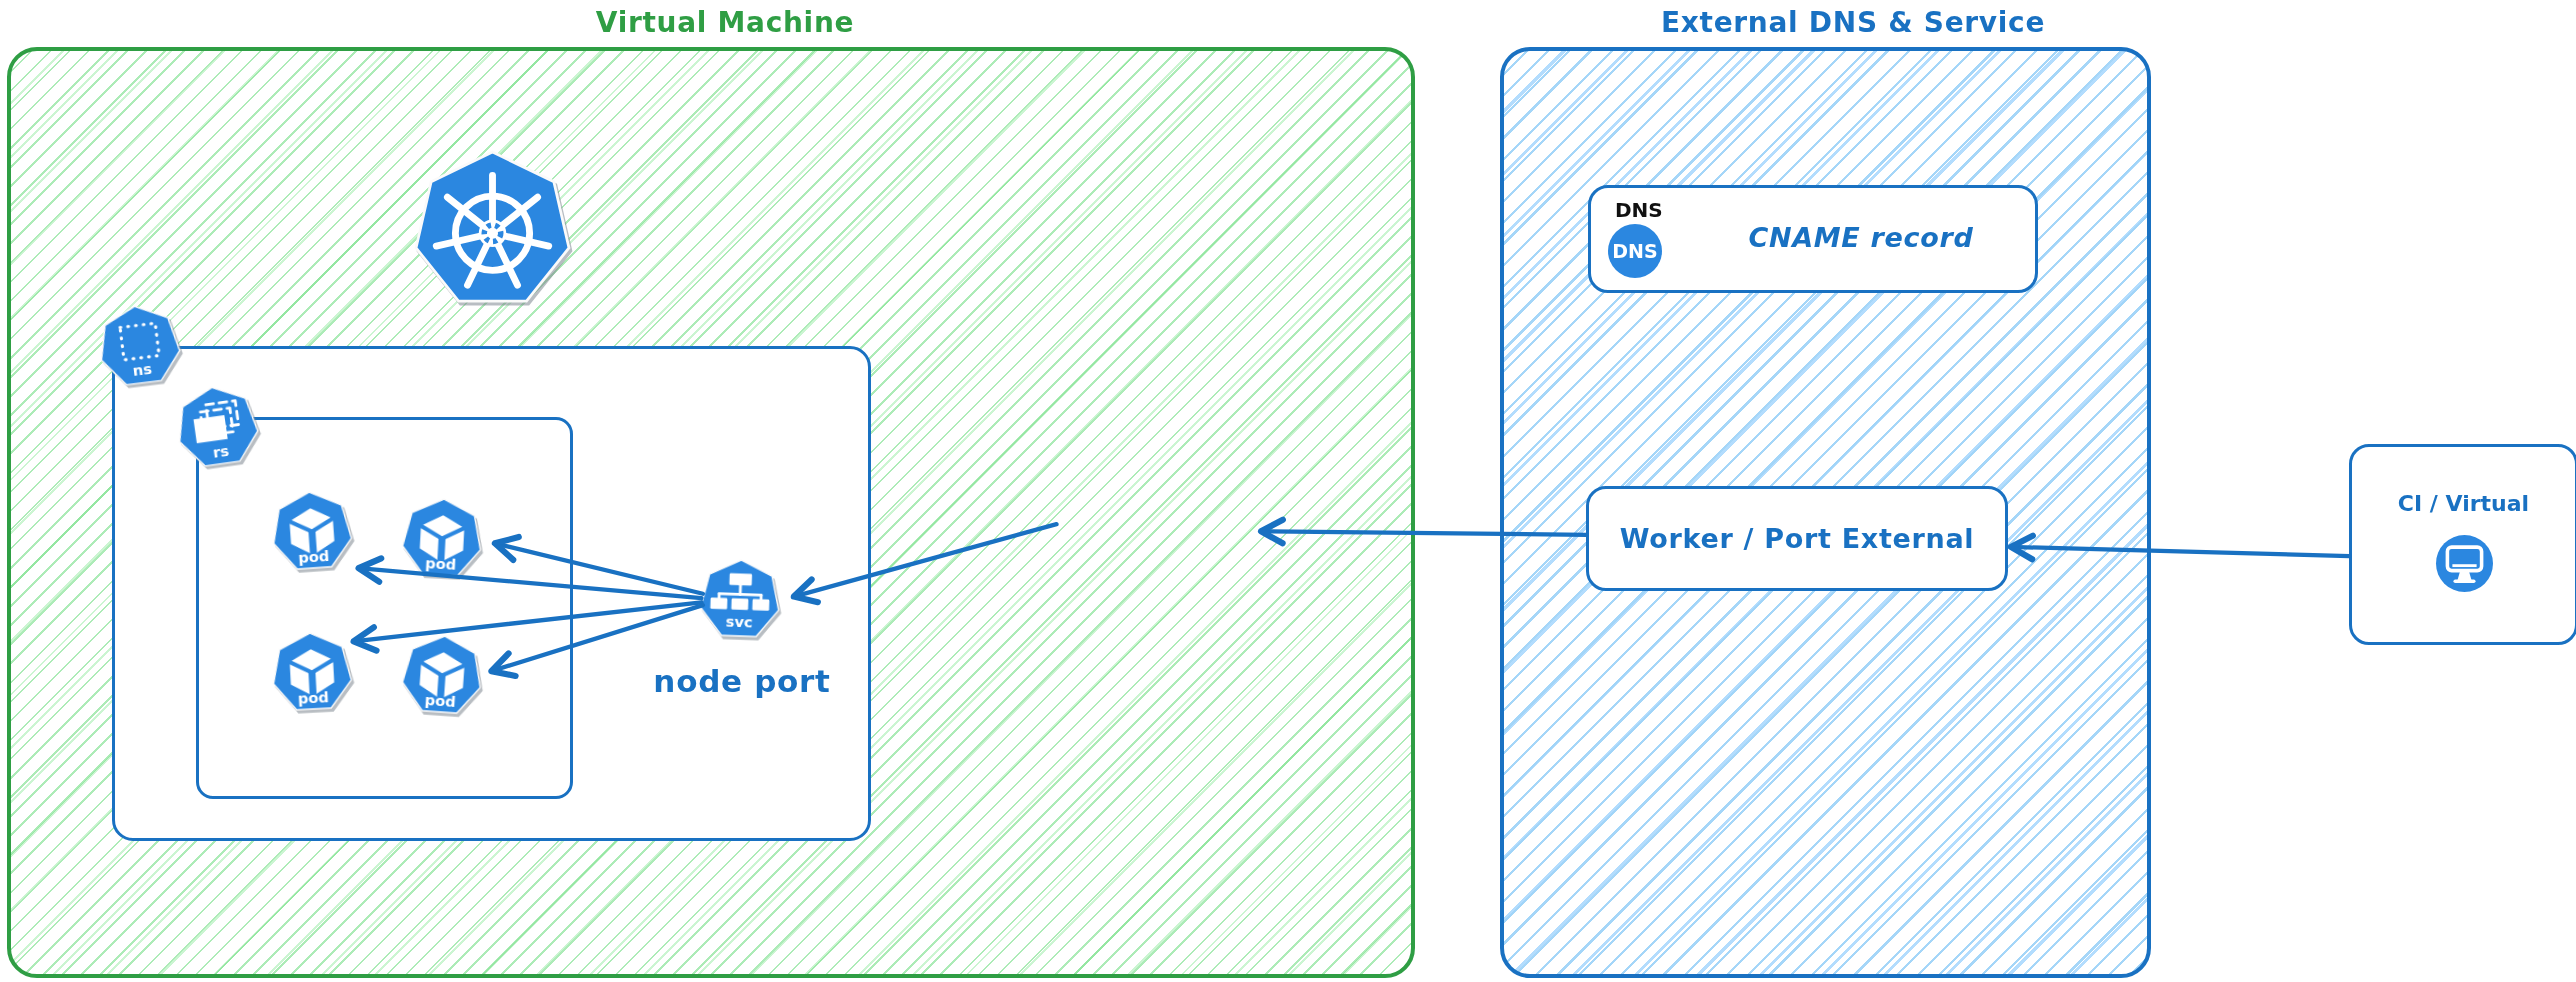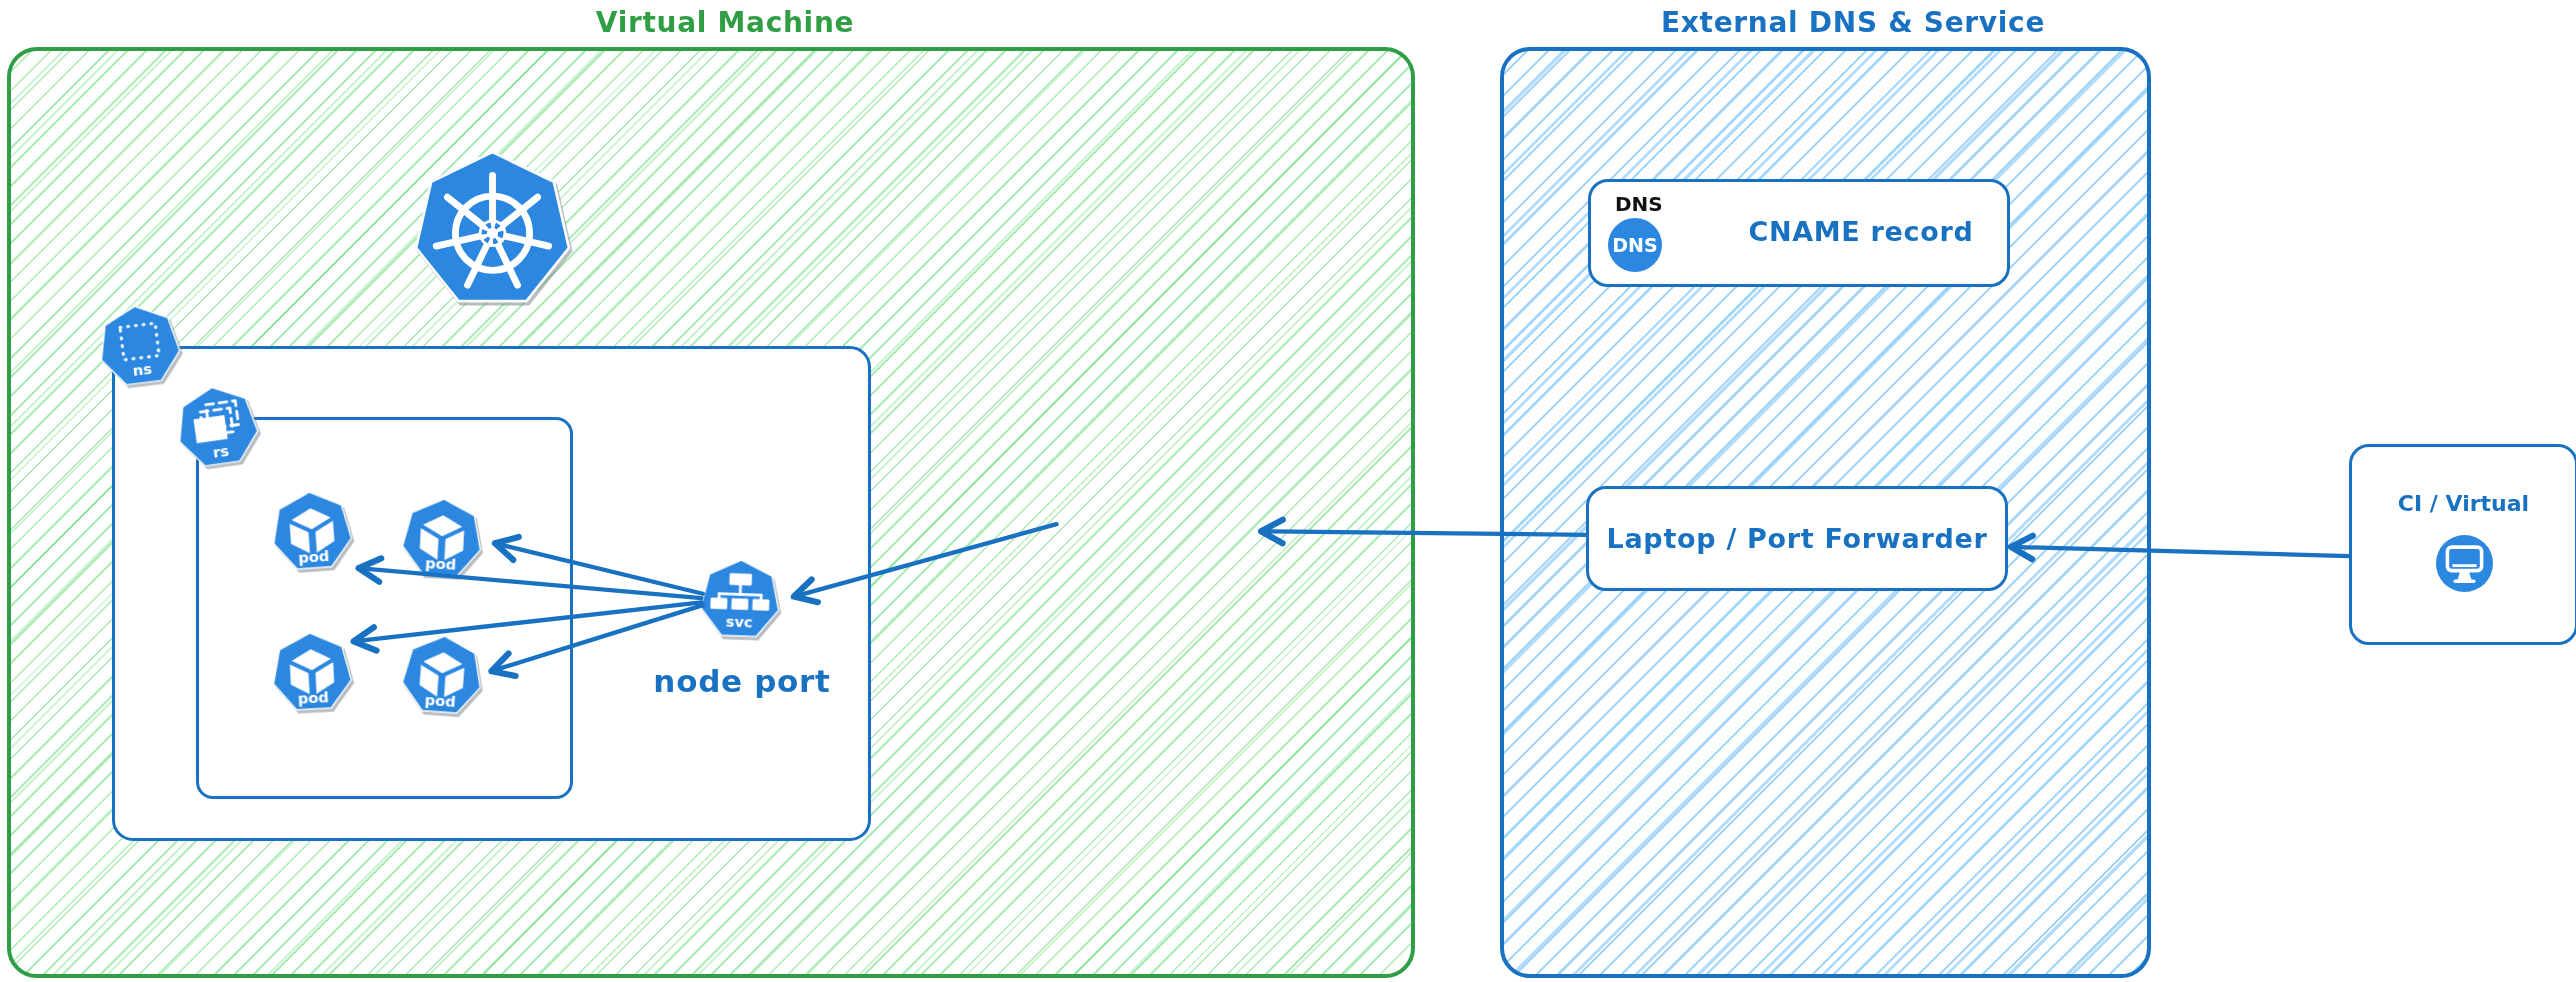--- a/index.html
+++ b/index.html
@@ -26,29 +26,29 @@
   .group-title{position:absolute;top:4.3px;height:38px;line-height:38px;
     font-size:28px;letter-spacing:0.7px;font-weight:bold;white-space:nowrap;text-align:center;}
   .vm-title{left:565px;width:320px;color:var(--green,#2f9e44);}
   .ext-title{left:1661px;width:320px;color:var(--blue,#1971c2);}
 
   
   .wbox{position:absolute;background:#fff;border:3.6px solid var(--blue,#1971c2);border-radius:20px;}
   .gbox{position:absolute;background:#fff;border:3.6px solid var(--green,#2f9e44);border-radius:21px;}
   .ns-box{left:112px;top:346px;width:753px;height:489px;border-radius:21px;}
   .rs-box{left:196px;top:417px;width:371px;height:376px;border-radius:17px;}
-  .dns-box{left:1588px;top:179px;width:416px;height:102px;}
+  .dns-box{left:1588px;top:185px;width:416px;height:102px;padding-left:28px;}
   .worker-box{left:1586px;top:486px;width:416px;height:99px;display:flex;align-items:center;justify-content:center;}
   .ci-box{left:2349px;top:444px;width:223px;height:195px;}
   .rp-box{left:1056px;top:496px;width:193px;height:70px;display:flex;align-items:center;justify-content:center;}
 
   .rp-label{color:var(--green,#2f9e44);font-size:25.6px;font-weight:bold;letter-spacing:0.7px;}
   .worker-label{color:var(--blue,#1971c2);font-size:27px;font-weight:bold;letter-spacing:0.7px;}
   .cname-label{position:absolute;left:135px;top:0;width:270px;height:98px;display:flex;align-items:center;justify-content:center;
-    color:var(--blue,#1971c2);font-size:27px;font-weight:bold;letter-spacing:0.7px;}
+    color:var(--blue,#1971c2);font-size:27px;font-weight:bold;letter-spacing:0.7px;font-style:italic;}
   .dns-heading{position:absolute;left:24px;top:10px;color:var(--ink,#111);font-size:20px;font-weight:bold;}
   .dns-badge{position:absolute;left:17px;top:36px;width:54px;height:54px;border-radius:50%;
     background:var(--icon-blue,#2b87e0);color:#fff;font-size:19px;font-weight:bold;
     display:flex;align-items:center;justify-content:center;}
   .ci-label{position:absolute;left:0;top:44px;width:100%;text-align:center;
     color:var(--blue,#1971c2);font-size:22px;font-weight:bold;}
   .monitor-circle{position:absolute;left:84px;top:88px;width:57px;height:57px;border-radius:50%;
     background:var(--icon-blue,#2b87e0);display:flex;align-items:center;justify-content:center;}
   .node-port{position:absolute;left:625px;top:655px;width:234px;text-align:center;
     color:var(--blue,#1971c2);font-size:31px;font-weight:bold;letter-spacing:0.7px;margin-top:8px;}
@@ -182,21 +182,21 @@
   <div class="node-port">node port</div>
 
 
   <div class="wbox dns-box">
     <span class="dns-heading">DNS</span>
     <span class="dns-badge">DNS</span>
     <span class="cname-label">CNAME record</span>
   </div>
 
   <div class="wbox worker-box">
-    <span class="worker-label">Laptop / Port Forwarder</span>
+    <span class="worker-label">Worker / Port External</span>
   </div>
 
   <div class="wbox ci-box">
     <span class="ci-label">CI / Virtual</span>
     <span class="monitor-circle">
       <svg width="57" height="57" viewBox="0 0 80 80">
         <rect x="16" y="17" width="48" height="33" rx="6" fill="none" stroke="#fff" stroke-width="5"></rect>
         <line x1="23" y1="43" x2="57" y2="43" stroke="#fff" stroke-width="4"></line>
         <polygon points="34,50 30,64 50,64 46,50" fill="#fff"></polygon>
         <line x1="27" y1="65" x2="53" y2="65" stroke="#fff" stroke-width="5" stroke-linecap="round"></line>

